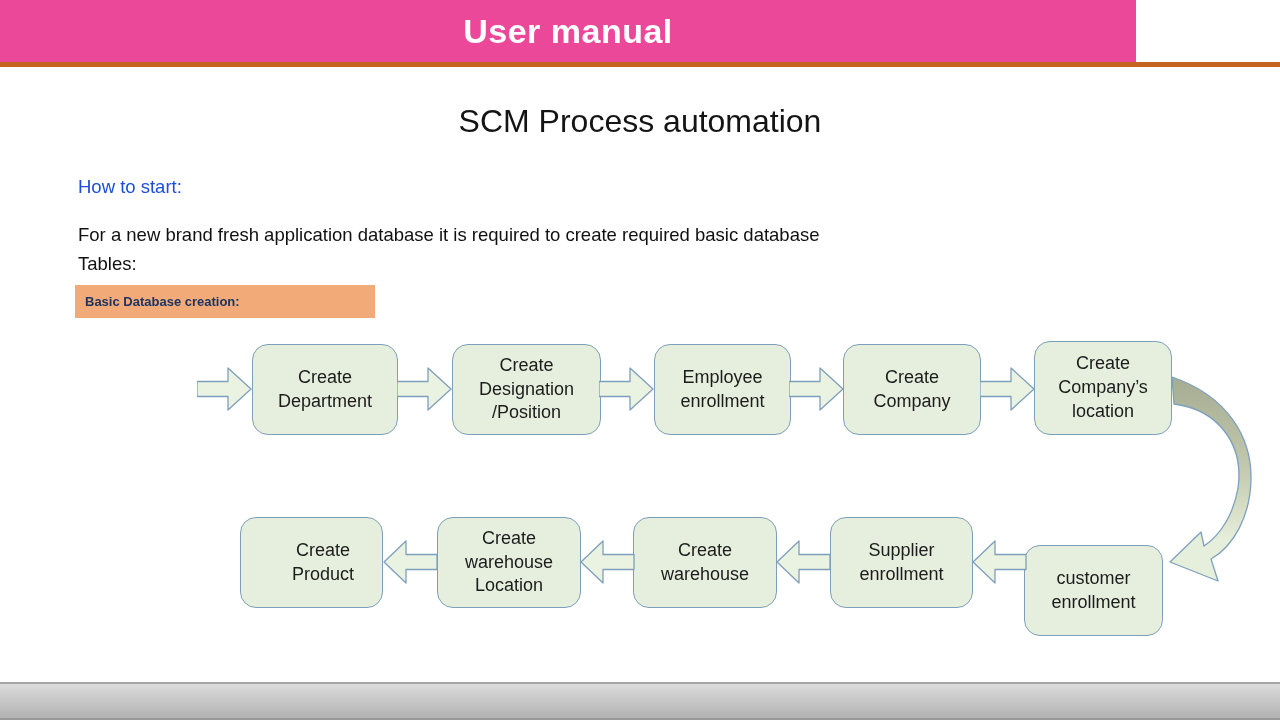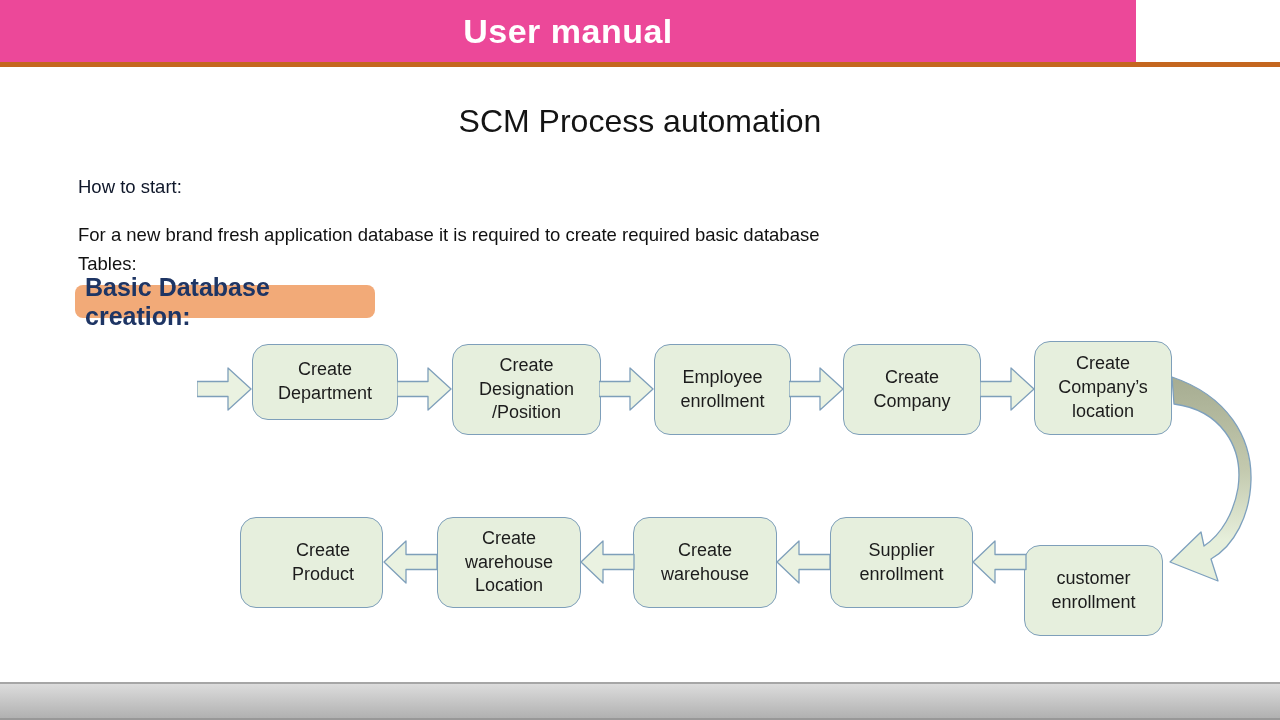--- a/index.html
+++ b/index.html
@@ -12,26 +12,26 @@
     position:absolute; top:0; left:0; width:1136px; height:62px;
     background:#ec4899; display:flex; align-items:center; justify-content:center;
   }
   .header-strip { position:absolute; top:62px; left:0; width:1280px; height:5px; background:#c4661f; }
   .header-title { color:#ffffff; font-size:34px; font-weight:600; letter-spacing:0.5px; }
   
   .slide-title {
     position:absolute; top:103px; left:0; width:1280px; text-align:center;
     font-size:32px; color:#141414; font-weight:400;
   }
-  .how-to { position:absolute; left:78px; top:176px; font-size:18.5px; color:#0f172a; }
+  .how-to { position:absolute; left:78px; top:176px; font-size:18.5px; color:#1d4ed8; }
   .intro  { position:absolute; left:78px; top:220px; font-size:18.5px; color:#111; line-height:29px; width:940px; }
   .highlight {
     position:absolute; left:75px; top:285px; width:300px; height:33px;
-    background:#f2aa78; color:#1e3564; font-weight:bold; font-size:25px;
-    display:flex; align-items:center; padding-left:10px; box-sizing:border-box;border-radius:8px;
+    background:#f2aa78; color:#1e3564; font-weight:bold; font-size:13px;
+    display:flex; align-items:center; padding-left:10px; box-sizing:border-box;
   }
   
   .fbox {
     position:absolute; box-sizing:border-box;
     background:#e6efdd; border:1.5px solid #7e9fba; border-radius:16px;
     display:flex; align-items:center; justify-content:center; text-align:center;
     font-size:18px; line-height:1.32; color:#1c1c1c; padding:6px 16px;
   }
   .arrow { position:absolute; }
   
@@ -55,21 +55,21 @@
 
   <div class="how-to">How to start:</div>
 
   <div class="intro">
     <div>For a new brand fresh application database it is required to create required basic database</div>
     <div>Tables:</div>
   </div>
 
   <div class="highlight">Basic Database creation:</div>
 
-  <div class="fbox" style="left:252px; top:344px; width:146px; height:76px;">Create Department</div>
+  <div class="fbox" style="left:252px; top:344px; width:146px; height:91px;">Create Department</div>
   <div class="fbox" style="left:452px; top:344px; width:149px; height:91px;">Create Designation /Position</div>
   <div class="fbox" style="left:654px; top:344px; width:137px; height:91px;">Employee enrollment</div>
   <div class="fbox" style="left:843px; top:344px; width:138px; height:91px;">Create Company</div>
   <div class="fbox" style="left:1034px;top:341px; width:138px; height:94px;">Create Company’s location</div>
 
   <svg class="arrow" style="left:197px; top:367px;" width="55" height="44">
       <polygon points="0,14.5 31,14.5 31,1 54,22 31,43 31,29.5 0,29.5" stroke-width="1.3" stroke-linejoin="round" stroke="#7e9fba" fill="#eaf2e1"></polygon>
     </svg>
   <svg class="arrow" style="left:397px; top:367px;" width="55" height="44">
       <polygon points="0,14.5 31,14.5 31,1 54,22 31,43 31,29.5 0,29.5" stroke-width="1.3" stroke-linejoin="round" stroke="#7e9fba" fill="#eaf2e1"></polygon>

